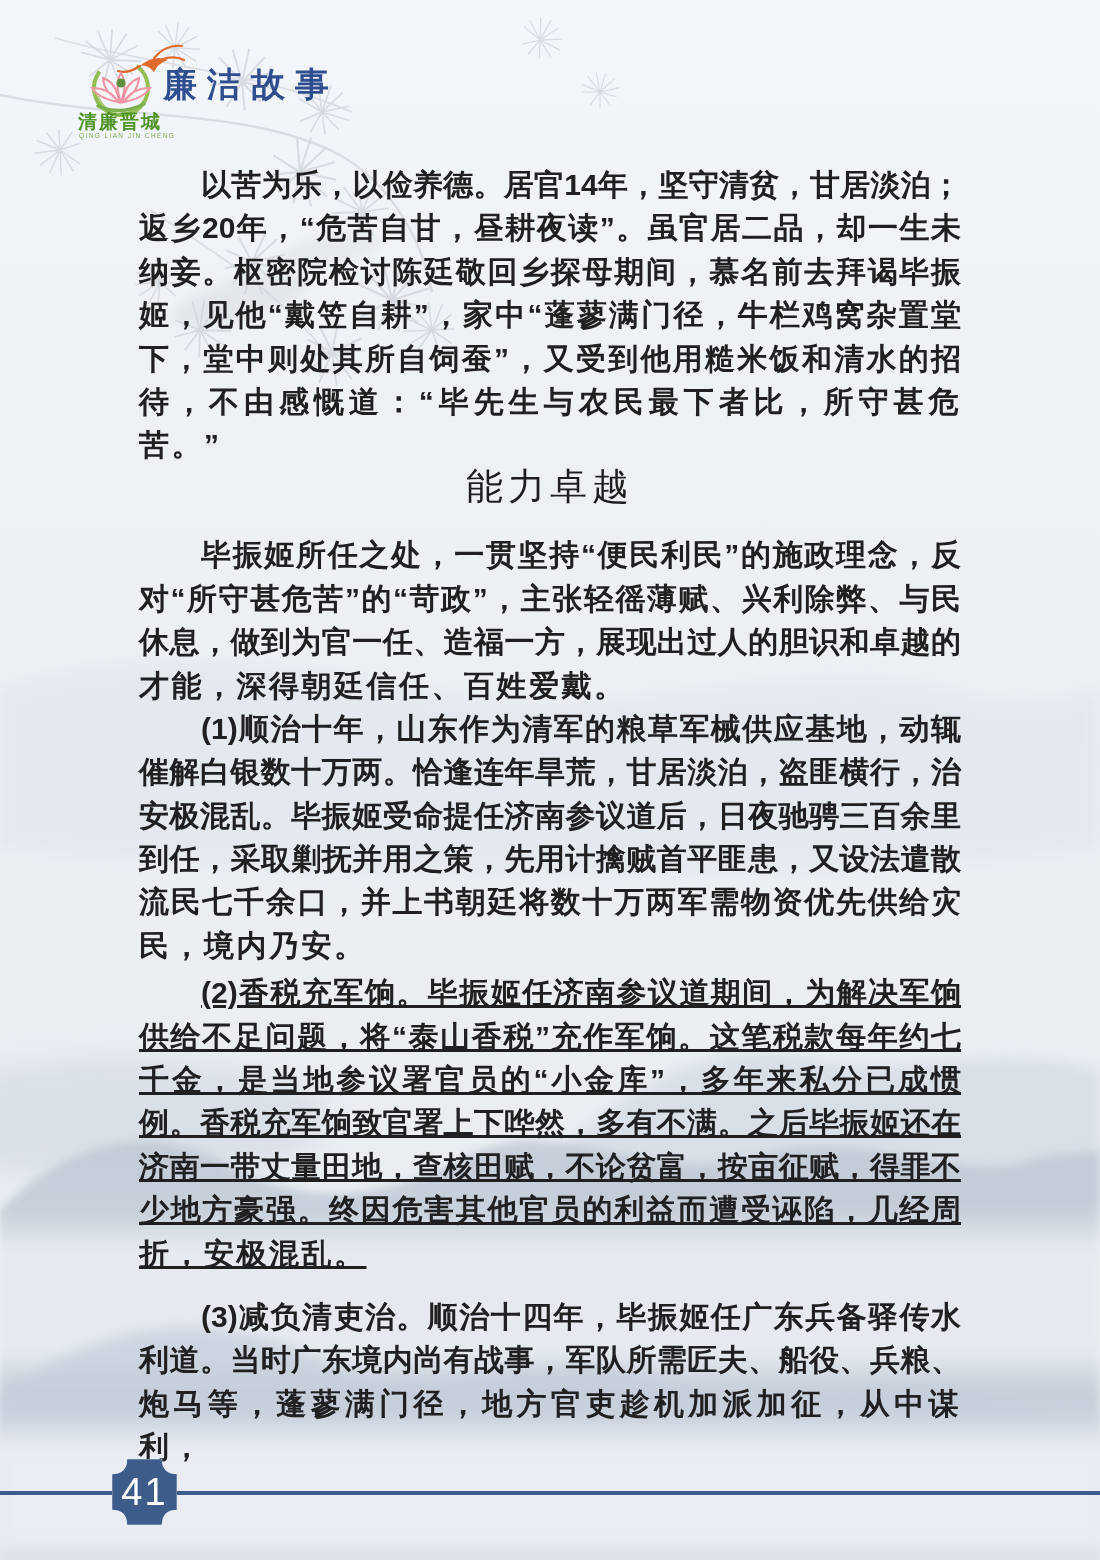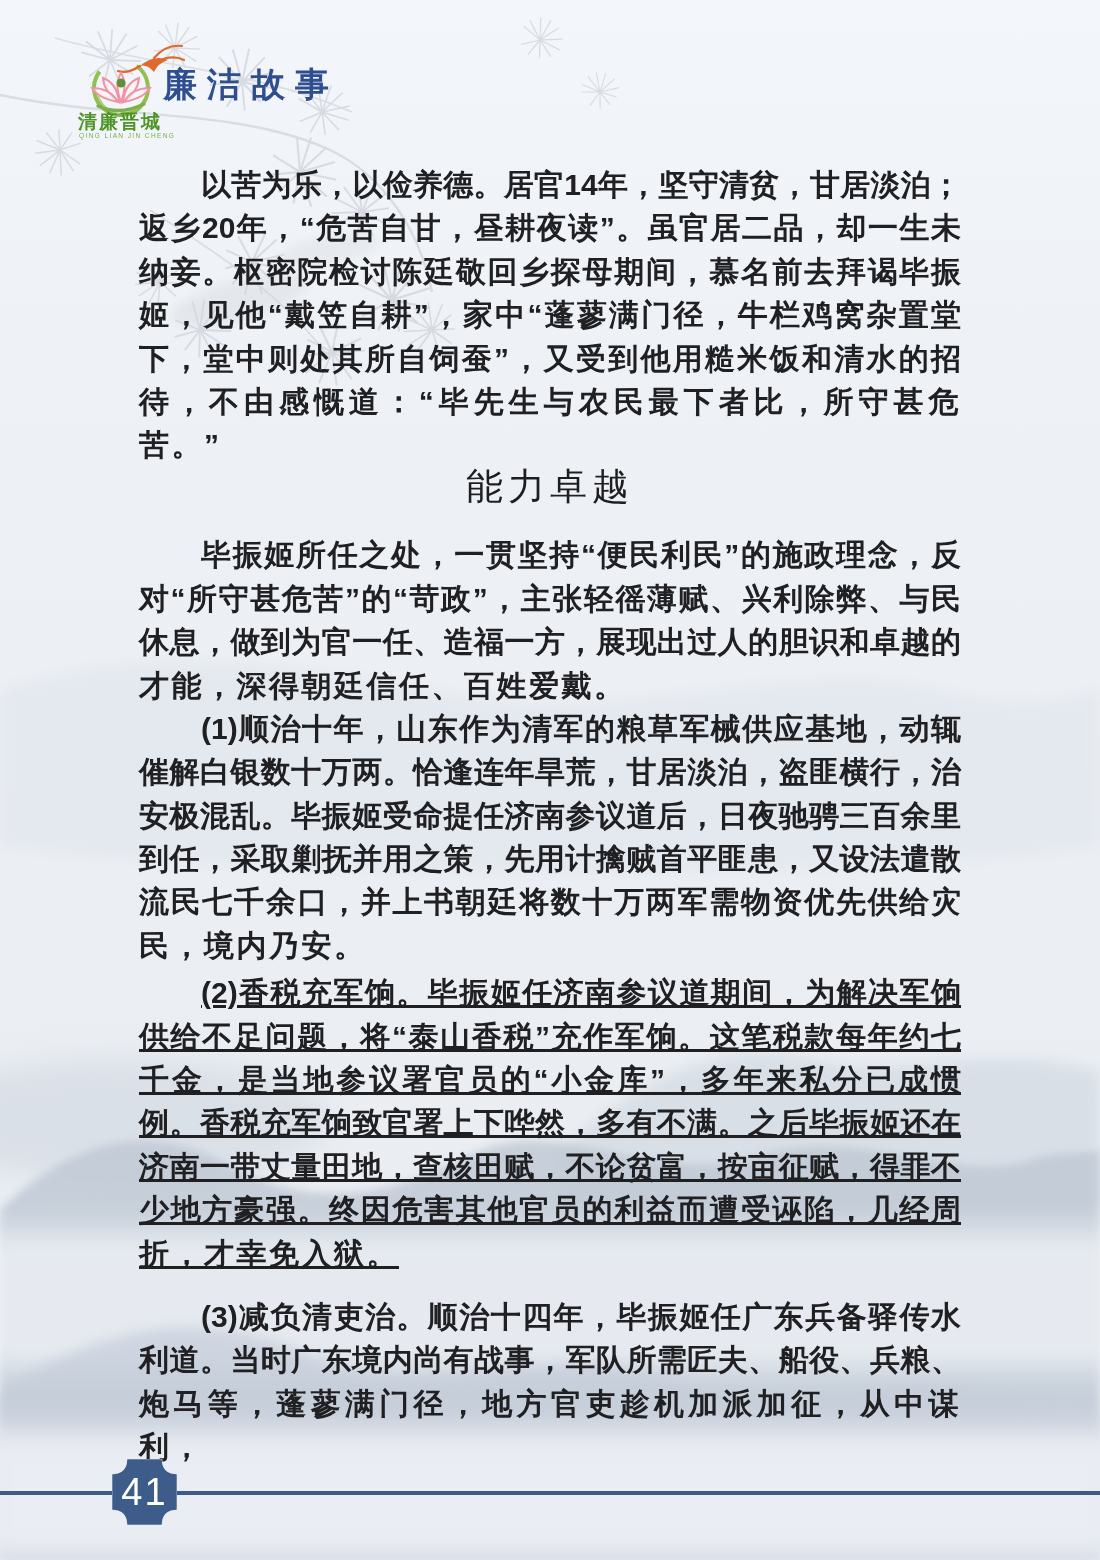--- a/index.html
+++ b/index.html
@@ -152,21 +152,21 @@
         <div class="line">流民七千余口，并上书朝廷将数十万两军需物资优先供给灾</div>
         <div class="line last">民，境内乃安。</div>
       </div>
       <div class="para">
         <div class="line first">(2)香税充军饷。毕振姬任济南参议道期间，为解决军饷</div>
         <div class="line">供给不足问题，将“泰山香税”充作军饷。这笔税款每年约七</div>
         <div class="line">千金，是当地参议署官员的“小金库”，多年来私分已成惯</div>
         <div class="line">例。香税充军饷致官署上下哗然，多有不满。之后毕振姬还在</div>
         <div class="line">济南一带丈量田地，查核田赋，不论贫富，按亩征赋，得罪不</div>
         <div class="line">少地方豪强。终因危害其他官员的利益而遭受诬陷，几经周</div>
-        <div class="line last">折，才幸免入狱。</div>
+        <div class="line last">折，安极混乱。</div>
       </div>
       <div class="para">
         <div class="line first">(3)减负清吏治。顺治十四年，毕振姬任广东兵备驿传水</div>
         <div class="line">利道。当时广东境内尚有战事，军队所需匠夫、船役、兵粮、</div>
         <div class="line last">炮马等，蓬蓼满门径，地方官吏趁机加派加征，从中谋利，</div>
       </div>
     </div>
 </div>
 
 <div class="footer-rule"></div>

